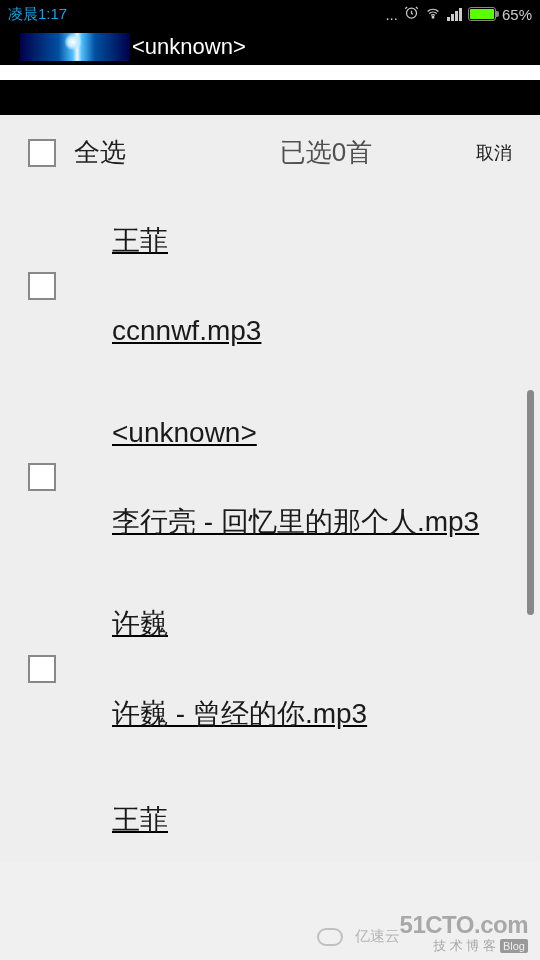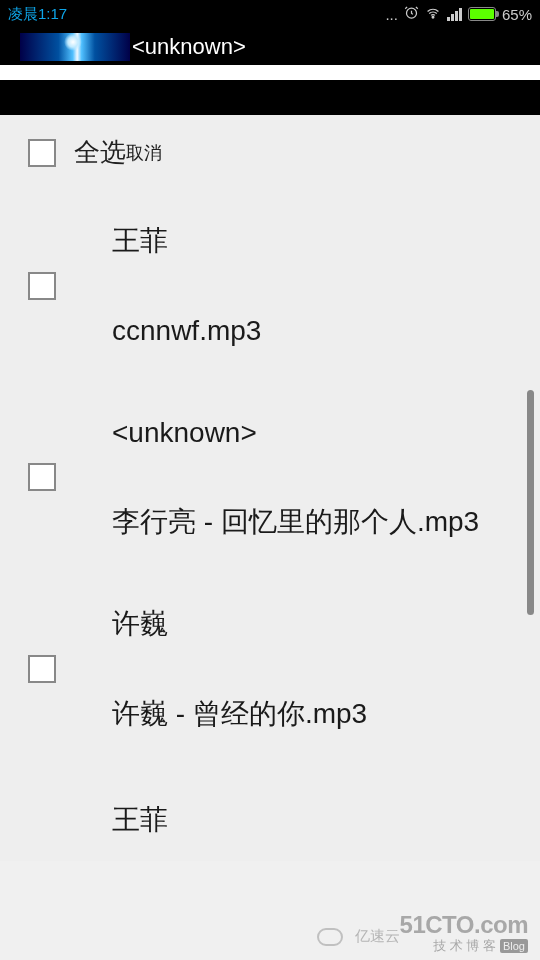--- a/index.html
+++ b/index.html
@@ -133,20 +133,21 @@
       color: #202020;
     }
     .list-area {
       position: relative;
       padding-bottom: 10px;
     }
     .list-item {
       display: flex;
       align-items: center;
       padding: 6px 0;
+      text-decoration: underline;
     }
     .item-checkbox {
       width: 28px;
       height: 28px;
       border: 2px solid #888;
       background: #fff;
       margin-left: 28px;
       flex-shrink: 0;
     }
     .item-texts {
@@ -266,20 +267,21 @@
   <div class="app-title">&lt;unknown&gt;</div>
 </div>
 <div class="gap-bar"></div>
 <div class="tool-bar-spacer"></div>
 
 <div class="content">
 
   <div class="controls-row">
     <div class="checkbox"></div>
     <div class="select-all-label">全选</div>
+    <div class="selected-count">已选0首</div>
     <div class="cancel-btn">取消</div>
   </div>
 
   <div class="list-area">
 
     <div class="list-item">
       <div class="item-checkbox"></div>
       <div class="item-texts">
         <div class="item-line">王菲</div>
         <div class="item-line">ccnnwf.mp3</div>

